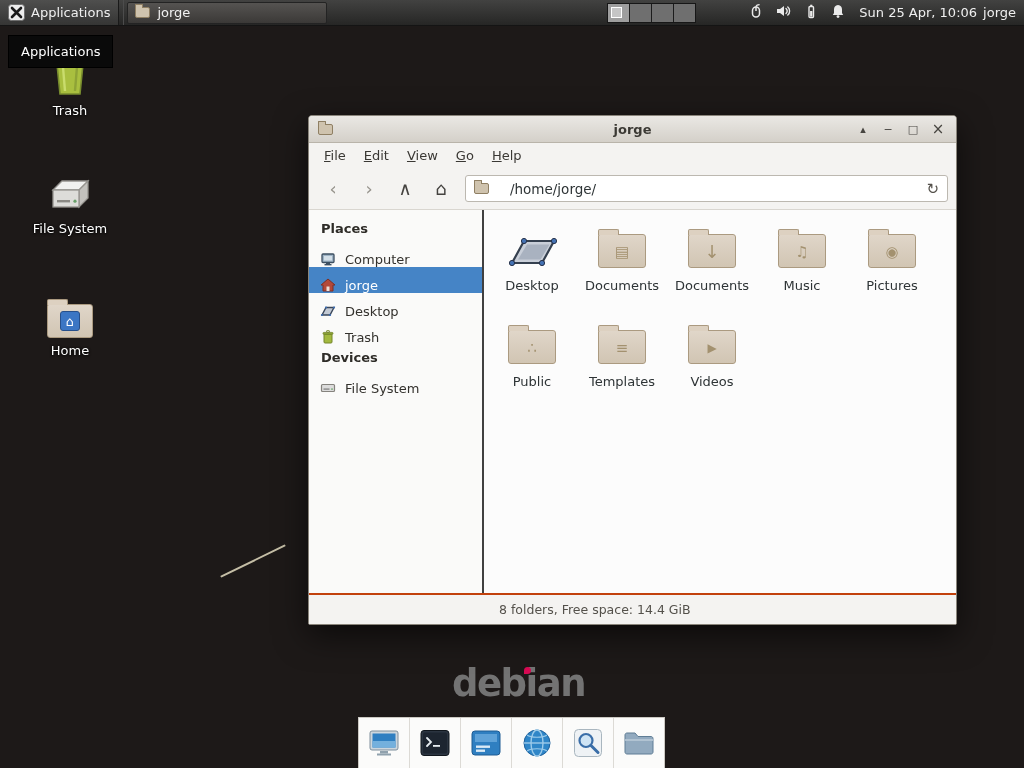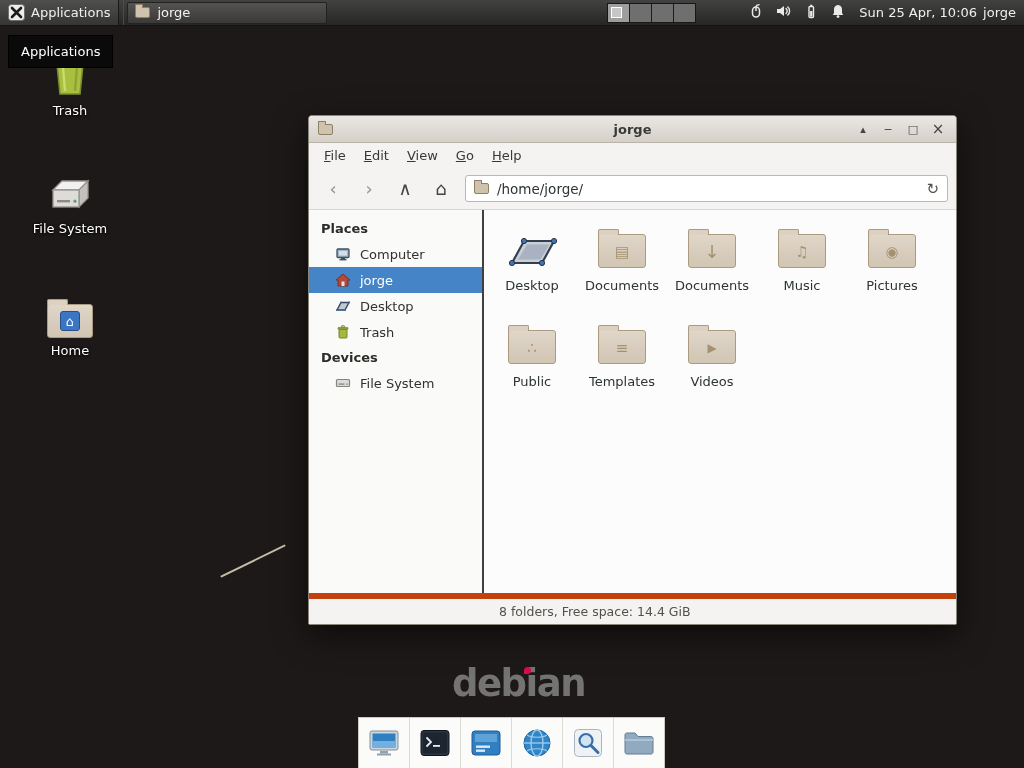--- a/index.html
+++ b/index.html
@@ -73,34 +73,34 @@
   .menu-item::first-letter { text-decoration:underline; }
   .toolbar { height:42px; flex:none; background:#f4f3f1; border-bottom:1px solid #d9d6d0;
              display:flex; align-items:center; padding:0 8px; }
   .tool-btn { width:32px; height:28px; display:flex; align-items:center; justify-content:center;
               font-size:18px; border-radius:3px; color:#454340; flex:none; }
   .tool-btn + .tool-btn { margin-left:4px; }
   .tool-btn.dim { color:#97948d; }
   .pathbar { flex:1; height:27px; margin-left:8px; background:#fff; border:1px solid #bcb8b0;
              border-radius:3px; display:flex; align-items:center; padding:0 8px; gap:8px; }
   .path-input { flex:1; border:none; outline:none; background:transparent; font-size:13.5px;
-                color:#2e3436; font-family:inherit; }
+                color:#2e3436; font-family:inherit;margin-left:13px; }
   .reload-btn { color:#55524c; font-size:15px; }
   .win-body { flex:1; display:flex; min-height:0; }
   .sidebar { width:175px; flex:none; background:#fafaf9; border-right:2px solid #404040;
              padding-top:6px; font-size:13px; color:#33312d; }
   .side-header { font-weight:bold; padding:5px 12px; color:#2e2c28; }
-  .side-item { display:flex; align-items:center; gap:9px; padding:0 26px; height:26px; }
+  .side-item { display:flex; align-items:flex-end; gap:9px; padding:0 11px; height:26px; }
   .side-item.selected { background:#4584c6; color:#fff; }
   .main { flex:1; padding:14px 0 0 3px; display:flex; flex-wrap:wrap; align-content:flex-start;
           background:#fcfcfc; }
   .file-cell { width:90px; height:96px; display:flex; flex-direction:column; align-items:center; }
   .file-icon-area { height:54px; display:flex; align-items:center; justify-content:center; }
   .file-label { font-size:13px; color:#2e3436; }
-  .statusbar { height:31px; flex:none; background:#f4f3f1; border-top:6px solid #c2410c;
+  .statusbar { height:31px; flex:none; background:#f4f3f1; border-top:2px solid #c2410c;
                display:flex; align-items:center; padding-left:190px; font-size:12.5px; color:#54514b; }
 
   
   .debian { position:absolute; left:452px; top:662px; color:#737373; font-size:37px; font-weight:bold;
             letter-spacing:-1.5px; }
   .debian-dot { position:absolute; left:72px; top:5px; width:7px; height:7px; background:#d70a53;
                 border-radius:50% 50% 50% 0; }
   .swirl-line { position:absolute; left:217px; top:560px; width:72px; height:2px; background:#e3dcc0;
                 transform:rotate(-26deg); border-radius:2px; opacity:.85; }
 

